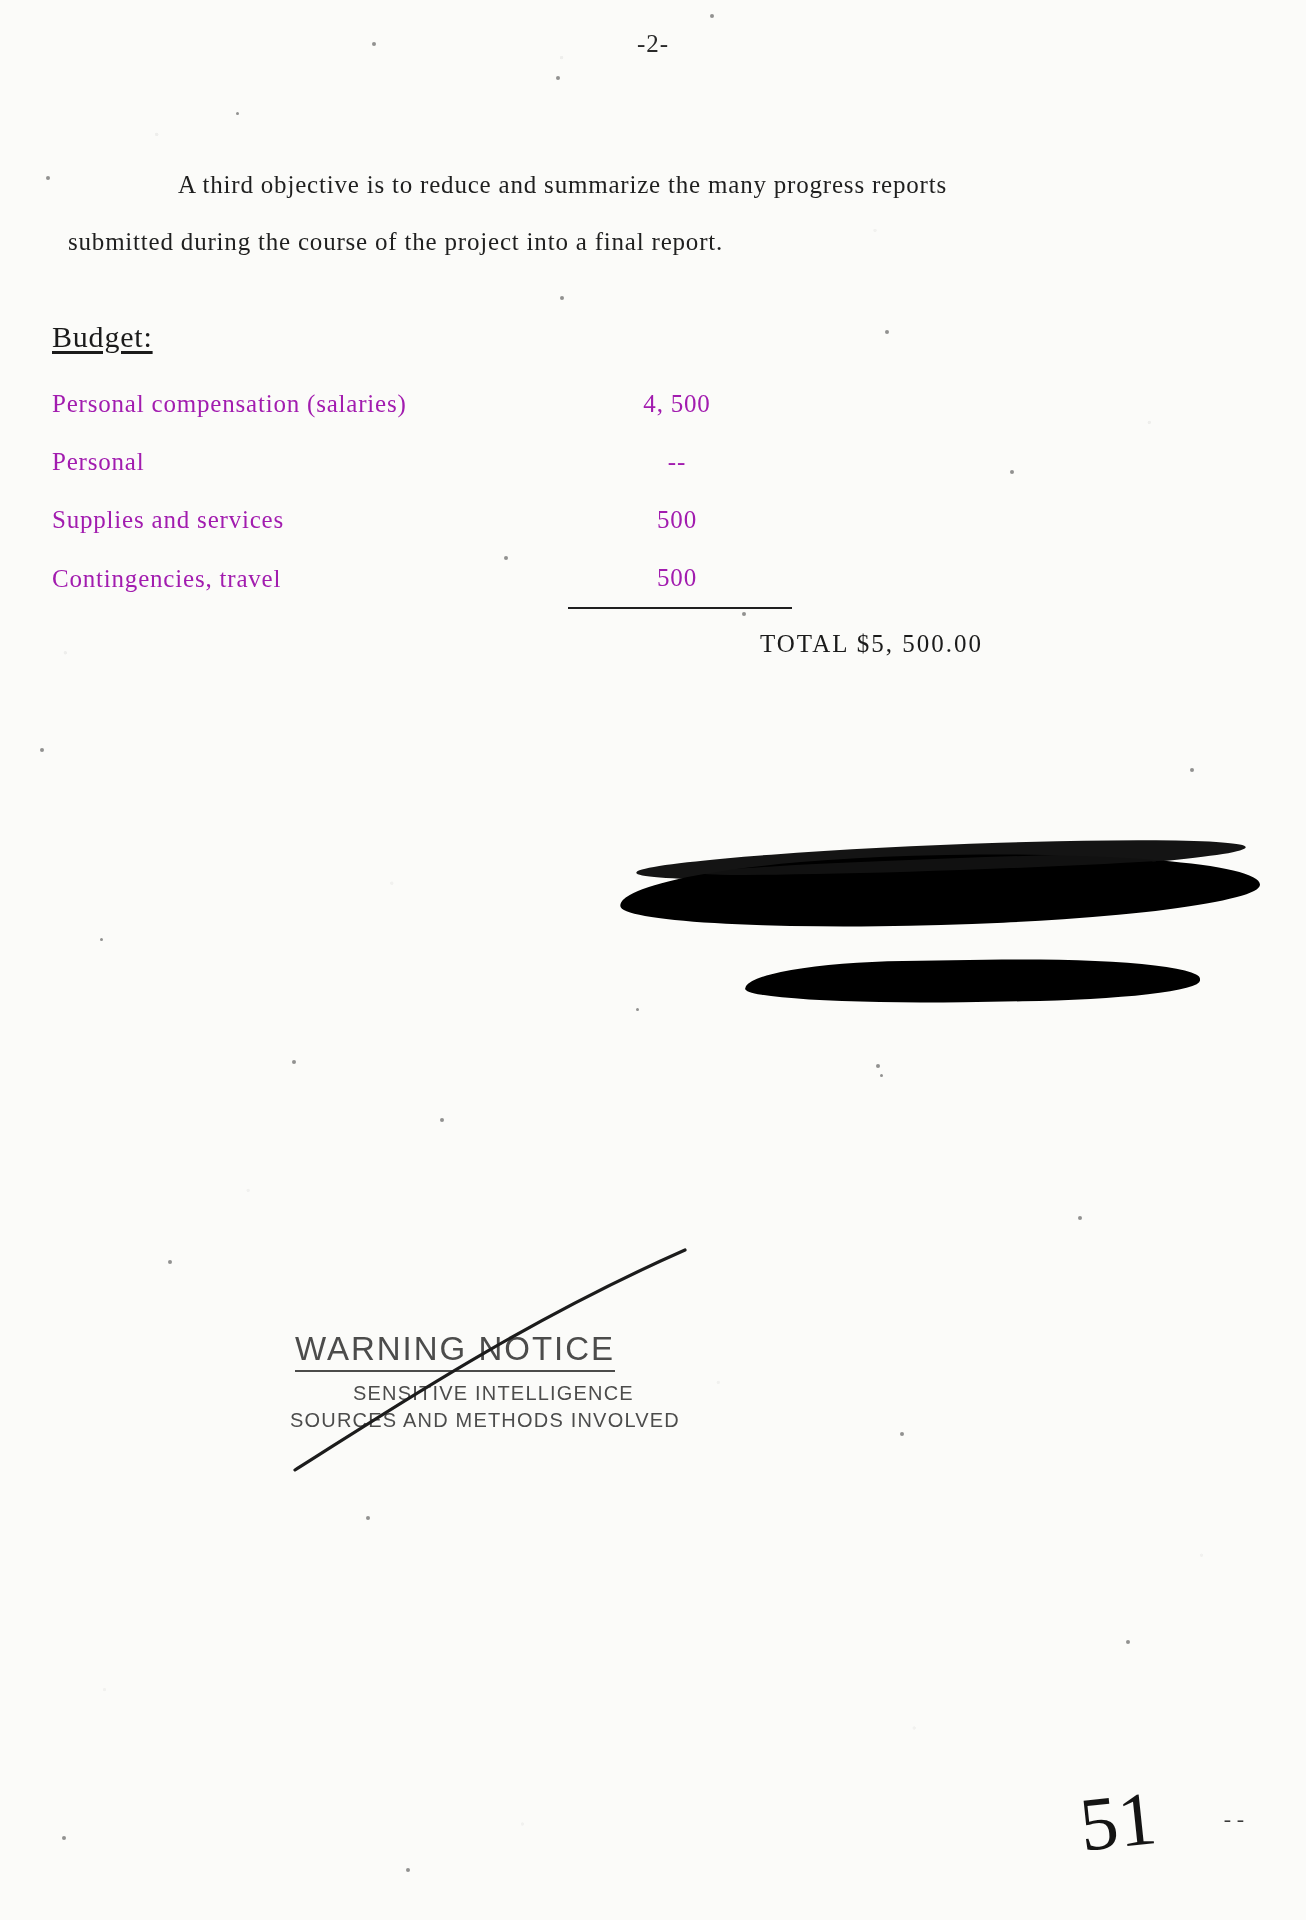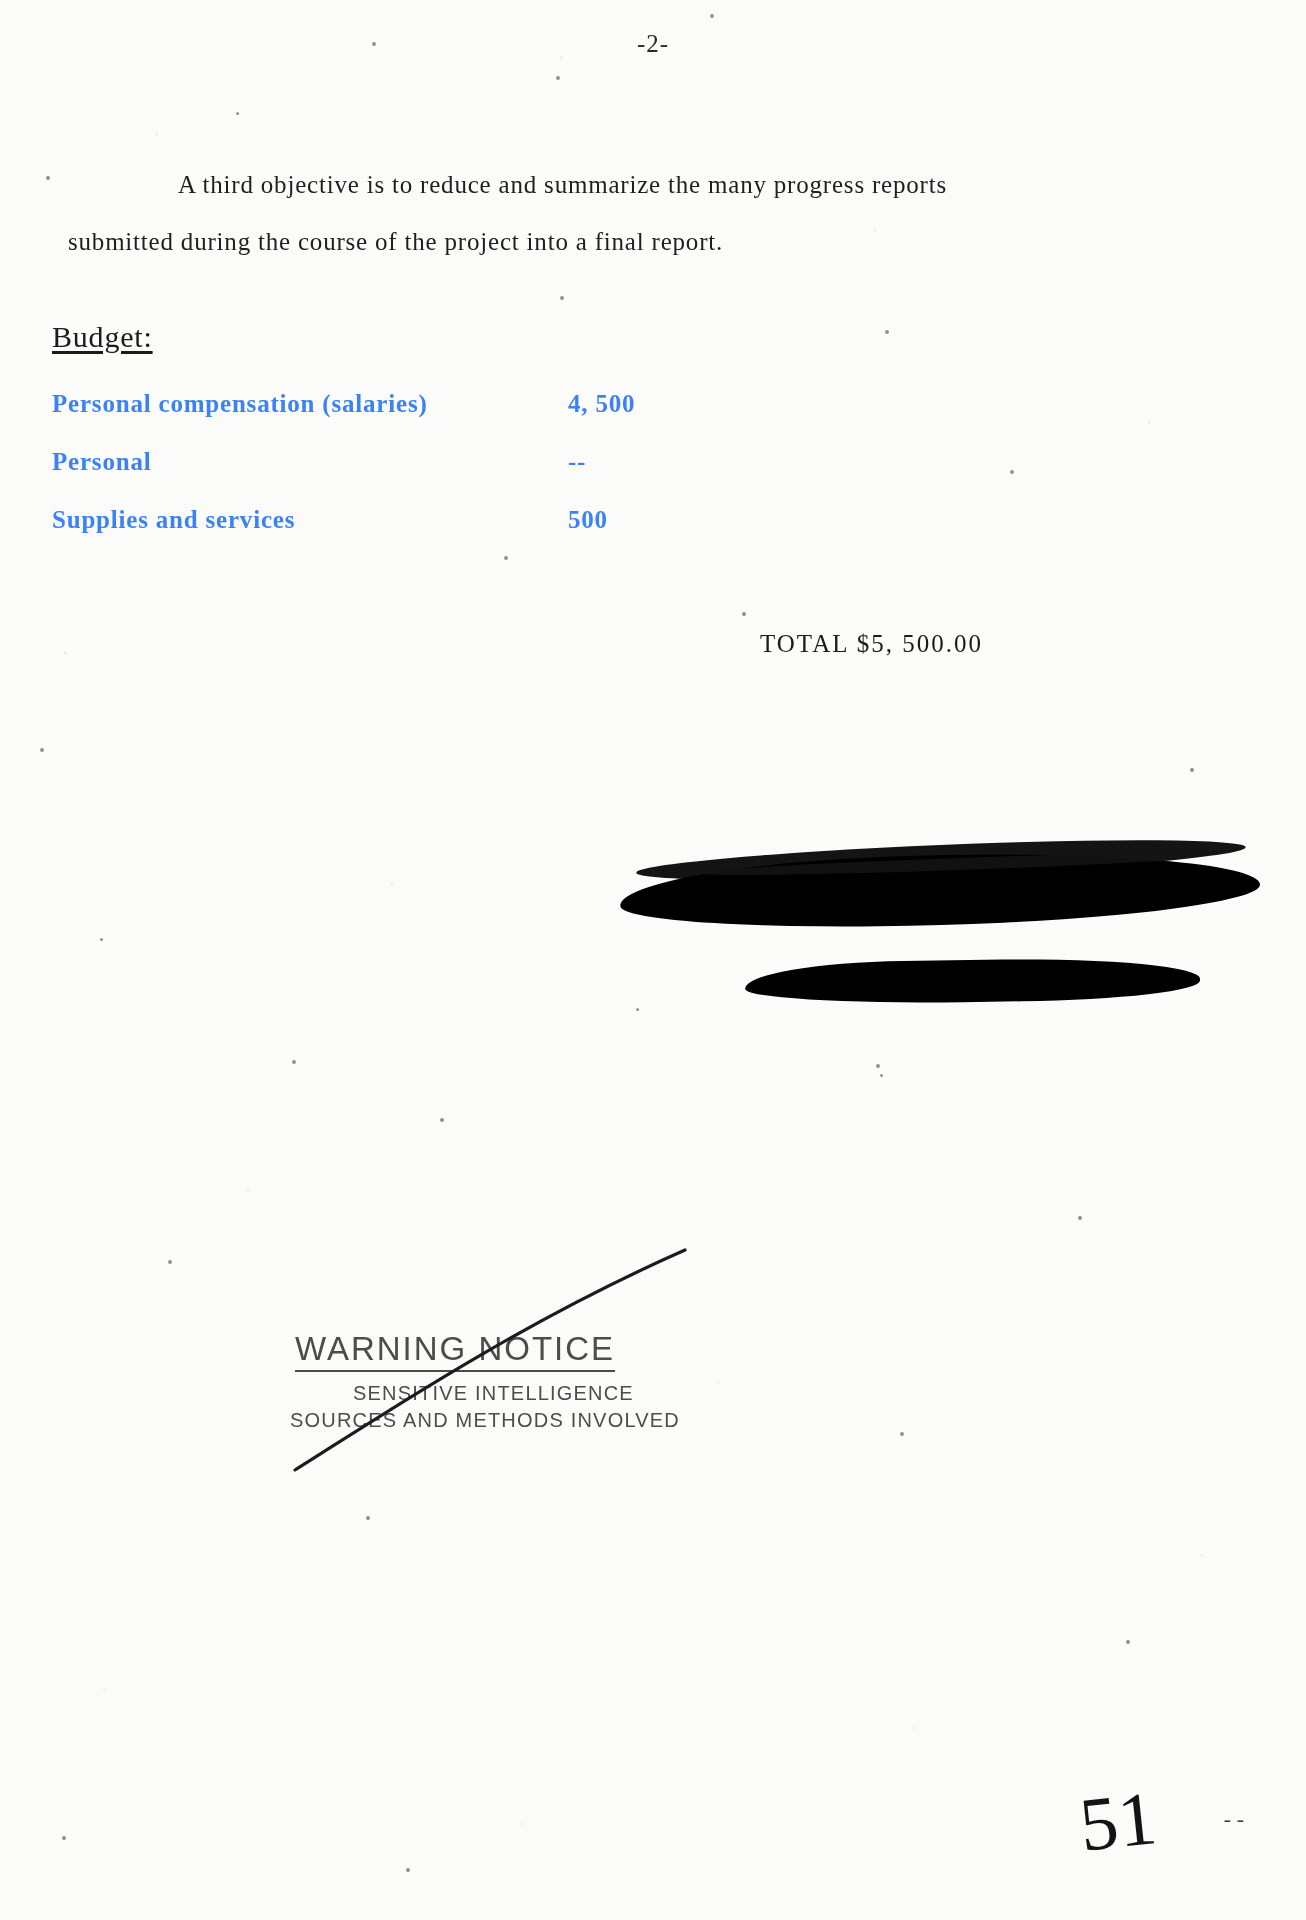--- a/index.html
+++ b/index.html
@@ -83,26 +83,25 @@
     top: 375px;
     width: 740px;
     border-collapse: collapse;
     font-size: 25px;
     letter-spacing: 0.8px;
   }
   .budget-table td {
     padding: 0;
     height: 58px;
     vertical-align: middle;
-    color: #3b82f6;
-    font-weight: bold;
+    color: #a21caf;
   }
   .budget-table td.item { width: 520px; }
   .budget-table td.amount {
-    text-align: left;
+    text-align: center;
     width: 220px;
     padding-right: 6px;
   }
   .budget-table tr.ruled td.amount {
     border-bottom: 2px solid #1f1f1f;
   }
 
   .total-line {
     position: absolute;
     left: 760px;
@@ -240,20 +239,24 @@
       <tr>
         <td class="item">Personal compensation (salaries)</td>
         <td class="amount">4, 500</td>
       </tr>
       <tr>
         <td class="item">Personal</td>
         <td class="amount">--</td>
       </tr>
       <tr>
         <td class="item">Supplies and services</td>
+        <td class="amount">500</td>
+      </tr>
+      <tr class="ruled">
+        <td class="item">Contingencies, travel</td>
         <td class="amount">500</td>
       </tr>
     </tbody>
   </table>
 
   <div class="total-line">TOTAL $5, 500.00</div>
 
   <div class="redaction redact-1"></div>
   <div class="redact-hilite"></div>
   <div class="redaction redact-1b"></div>

